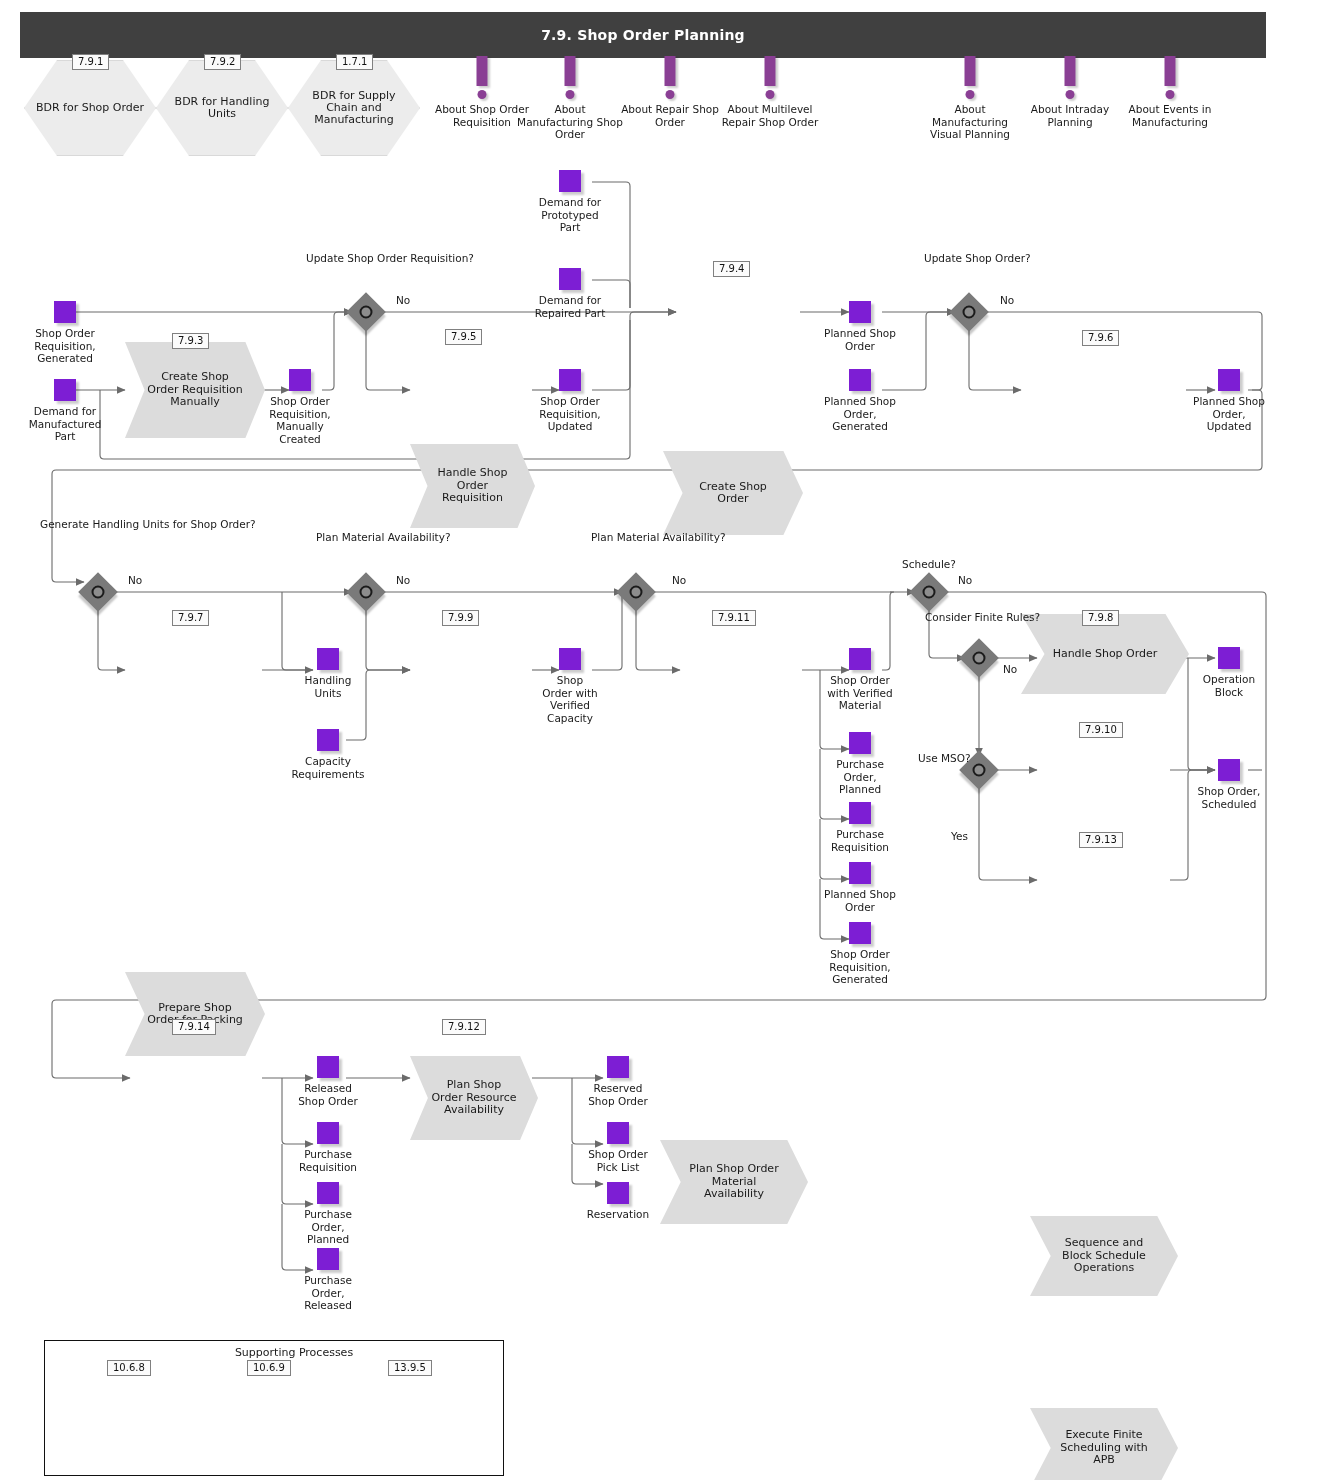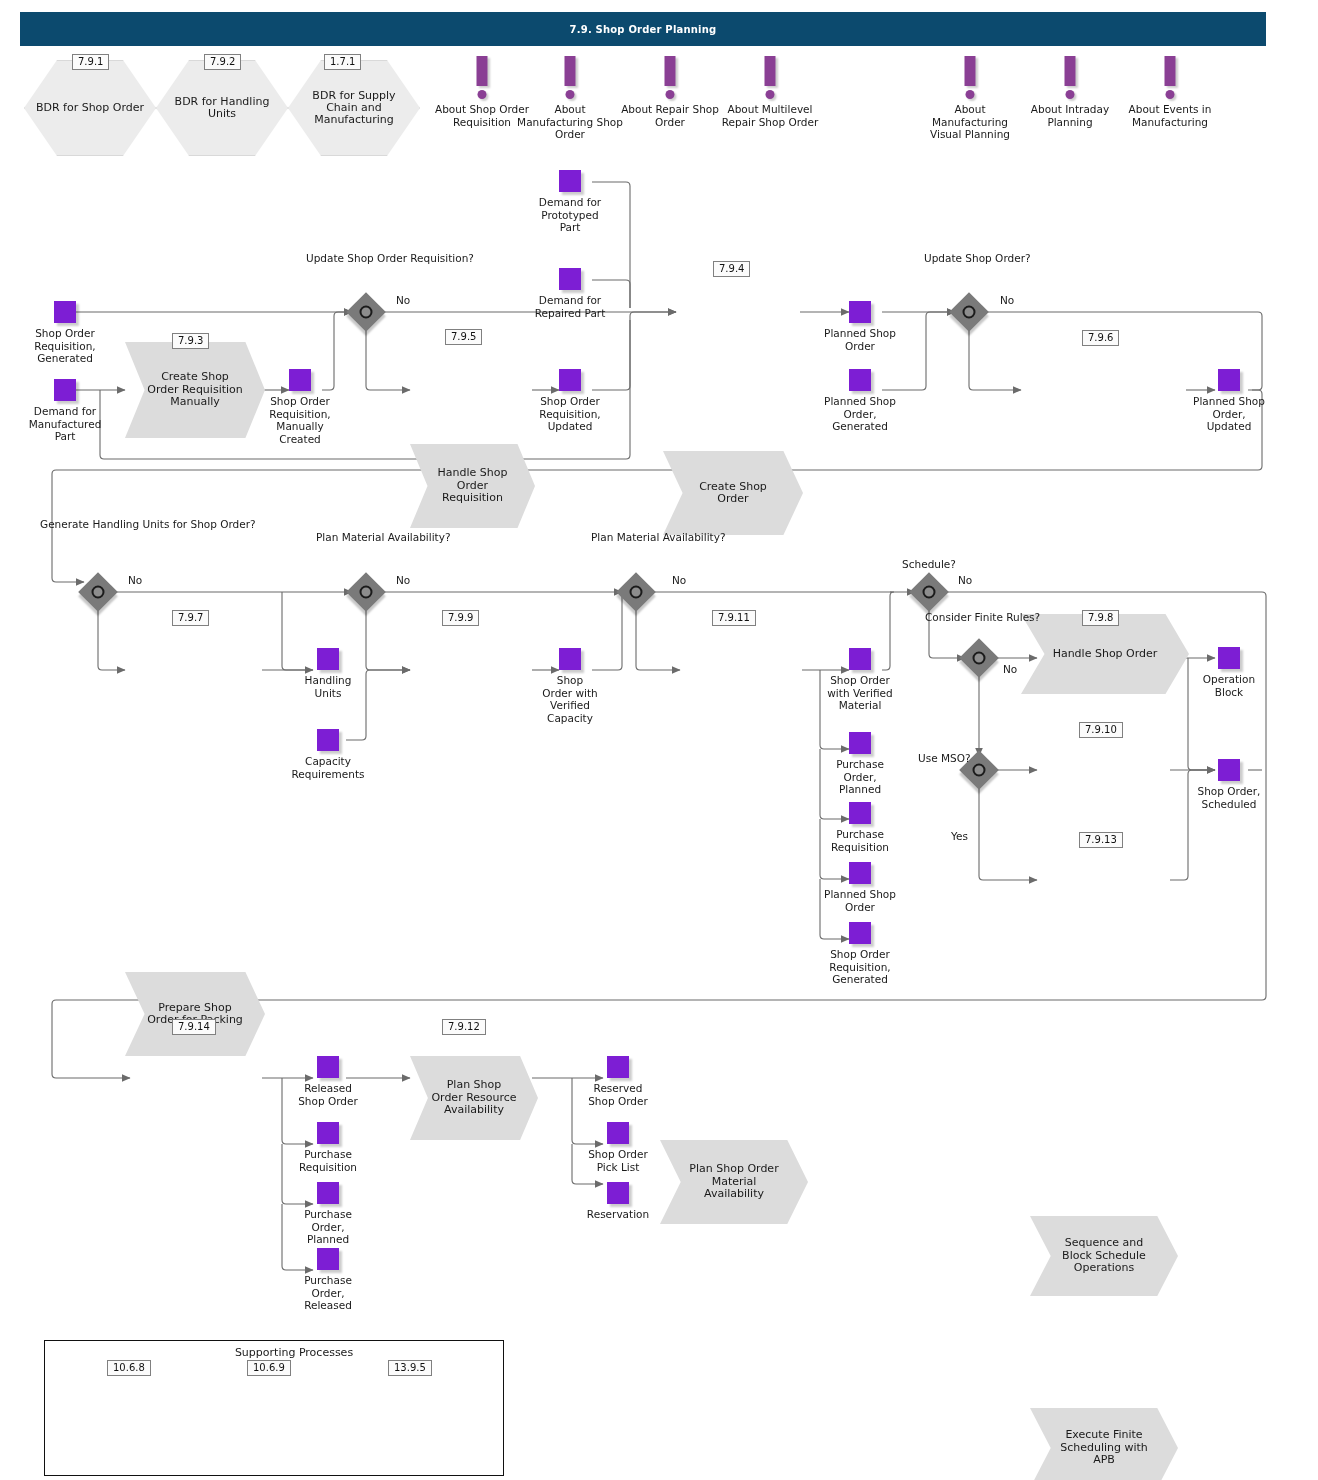--- a/index.html
+++ b/index.html
@@ -7,22 +7,22 @@
   body {
     font-family: "DejaVu Sans", "Liberation Sans", sans-serif;
     width:1318px; height:1480px; position:relative; overflow:hidden;
     font-size:11px; color:#1a1a1a;
   }
   #canvas { position:absolute; left:0; top:0; width:1318px; height:1480px; }
   svg.wires { position:absolute; left:0; top:0; width:1318px; height:1480px; pointer-events:none; }
 
   
   .titlebar {
-    position:absolute; left:20px; top:12px; width:1246px; height:34px;
-    background:#0c4a6e; color:#ffffff; font-weight:bold; font-size:10px;
+    position:absolute; left:20px; top:12px; width:1246px; height:46px;
+    background:#404040; color:#ffffff; font-weight:bold; font-size:14px;
     display:flex; align-items:center; justify-content:center;
     letter-spacing:0.2px;
   }
 
   
   .node { position:absolute; }
 
   
   .hex {
     width:132px; height:96px; position:relative;
@@ -249,21 +249,21 @@
       <div class="lbl">BDR for Handling Units</div>
     </div>
     <div class="numtag" style="left:48px; top:-6px;">7.9.2</div>
   </div>
 
   <div class="node" style="left:288px; top:60px;">
     <div class="hex">
       <div class="shape"></div>
       <div class="lbl">BDR for Supply Chain and Manufacturing</div>
     </div>
-    <div class="numtag" style="left:36px; top:-6px;">1.7.1</div>
+    <div class="numtag" style="left:48px; top:-6px;">1.7.1</div>
   </div>
 
   <div class="about" style="left:427px; top:56px;">
     <div class="bang">
         <div class="bar"></div>
         <div class="dot"></div>
       </div>
     <div class="cap">About Shop Order Requisition</div>
   </div>
   <div class="about" style="left:515px; top:56px;">

